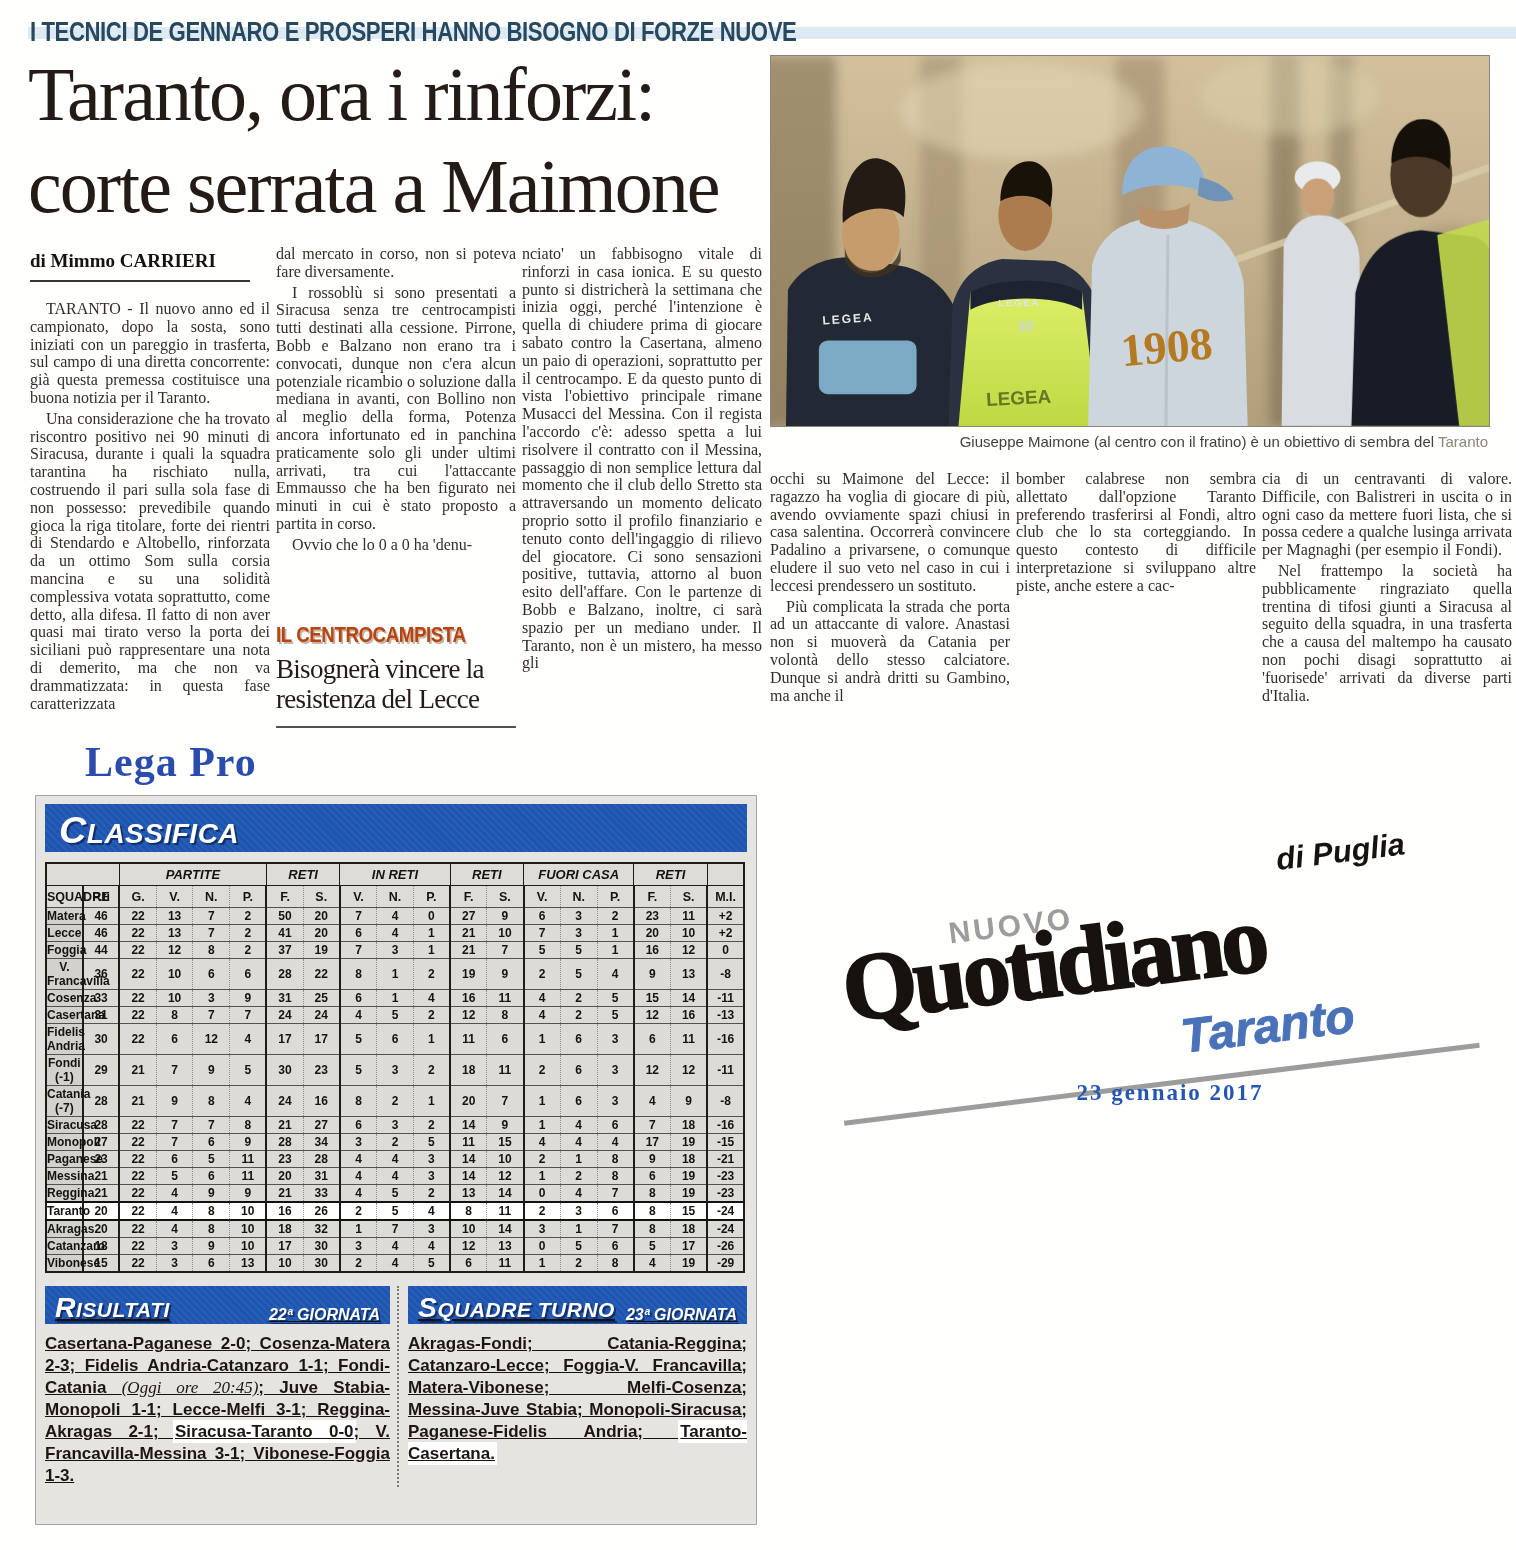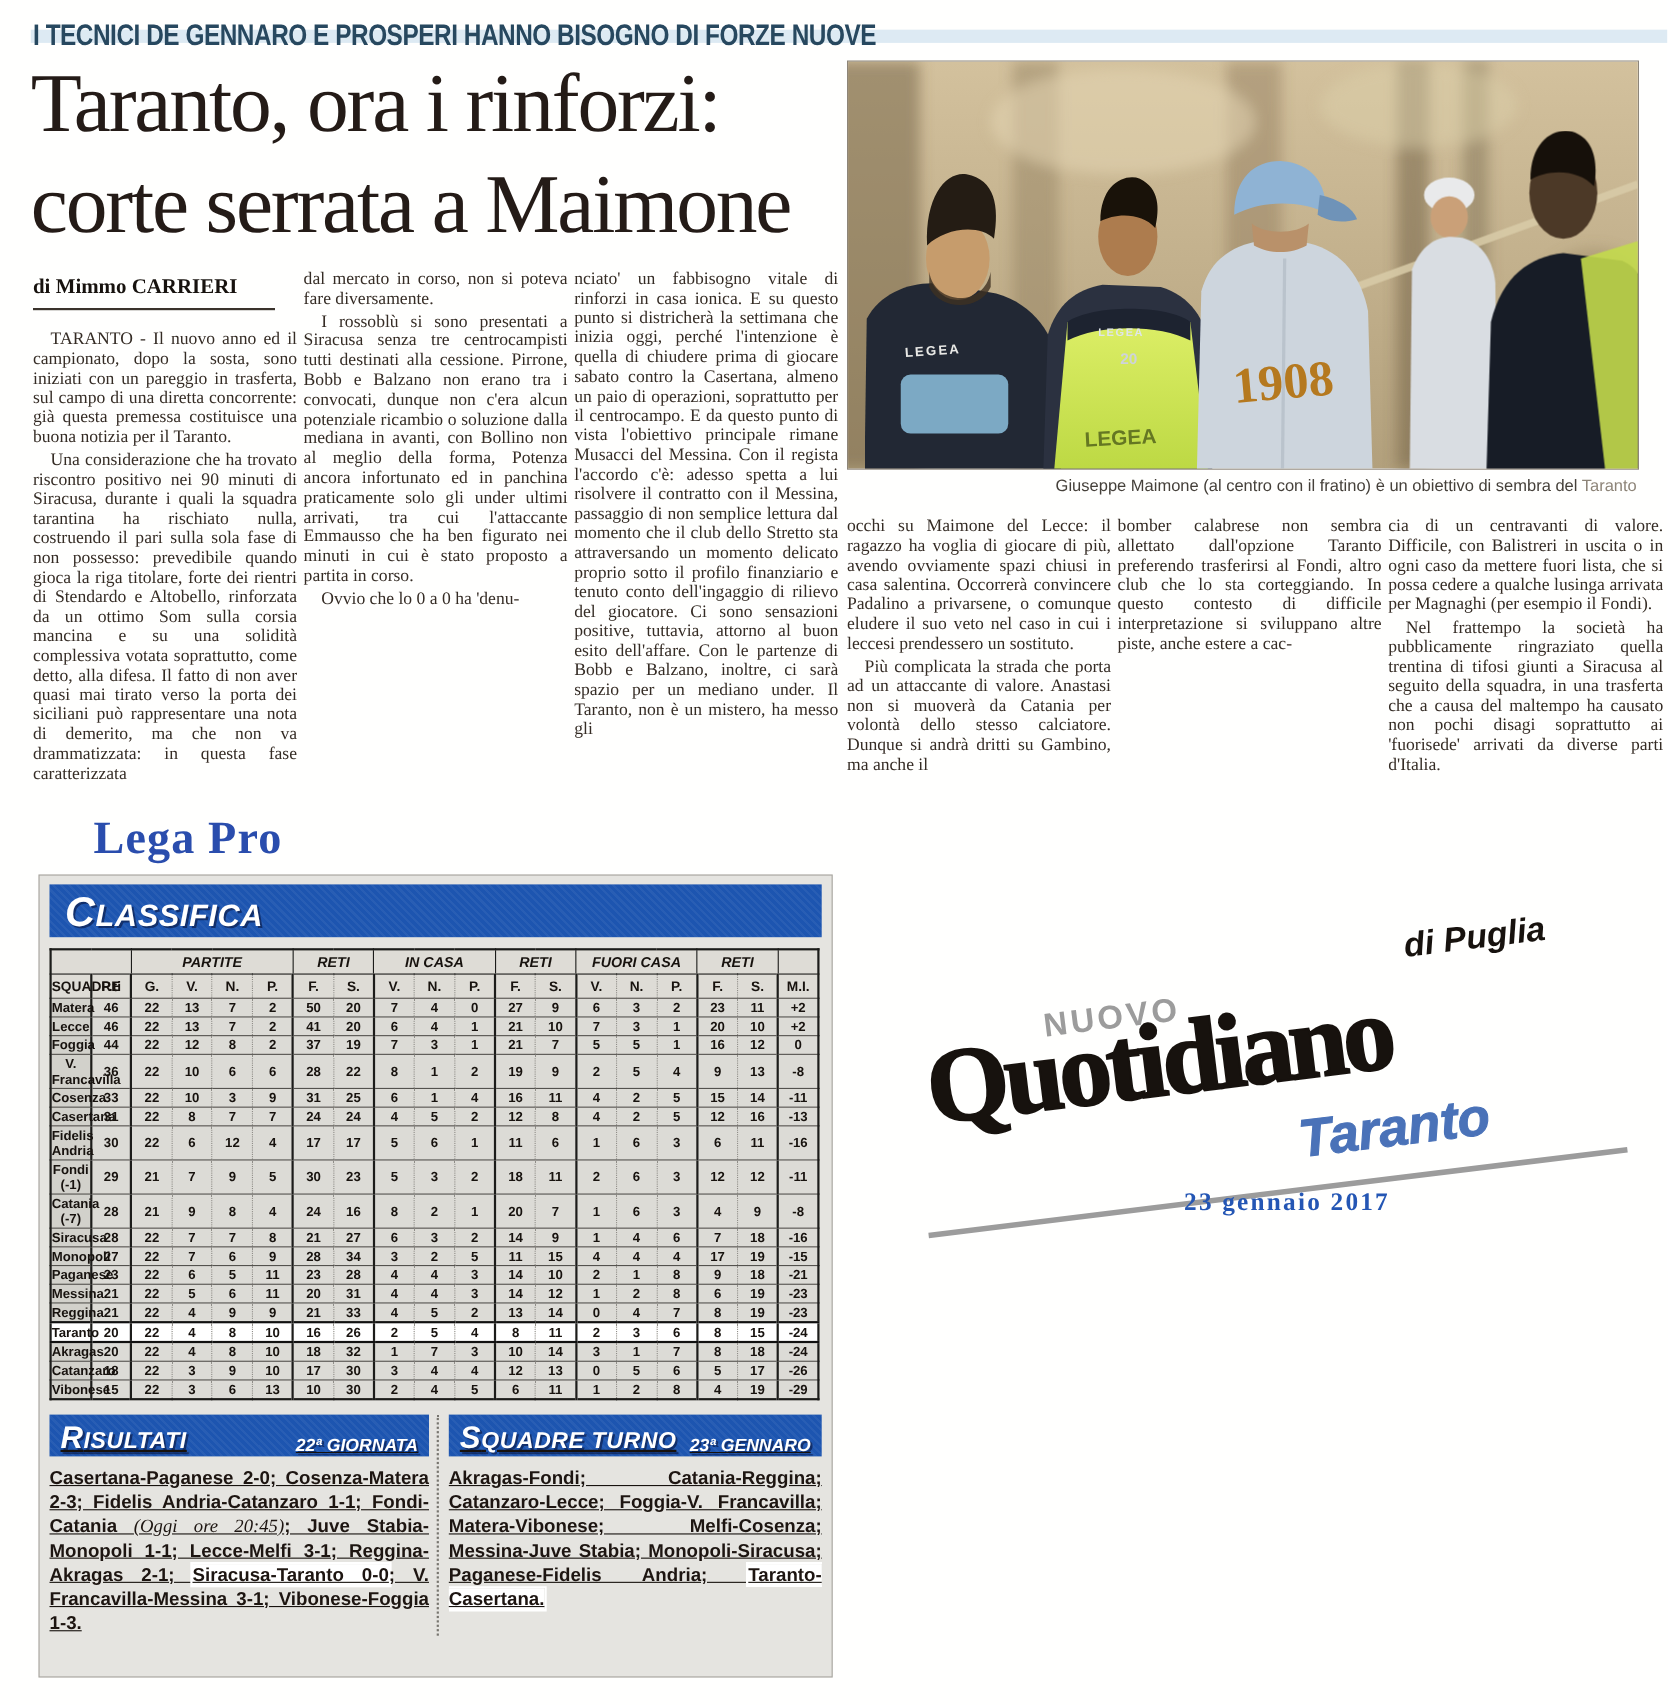--- a/index.html
+++ b/index.html
@@ -205,36 +205,41 @@
       <p class="par">Più complicata la strada che porta ad un attaccante di valore. Anastasi non si muoverà da Catania per volontà dello stesso calciatore. Dunque si andrà dritti su Gambino, ma anche il</p>
     </div>
   <div class="col c5">
       <p class="par noind">bomber calabrese non sembra allettato dall'opzione Taranto preferendo trasferirsi al Fondi, altro club che lo sta corteggiando. In questo contesto di difficile interpretazione si sviluppano altre piste, anche estere a cac-</p>
     </div>
   <div class="col c6">
       <p class="par noind">cia di un centravanti di valore. Difficile, con Balistreri in uscita o in ogni caso da mettere fuori lista, che si possa cedere a qualche lusinga arrivata per Magnaghi (per esempio il Fondi).</p>
       <p class="par">Nel frattempo la società ha pubblicamente ringraziato quella trentina di tifosi giunti a Siracusa al seguito della squadra, in una trasferta che a causa del maltempo ha causato non pochi disagi soprattutto ai 'fuorisede' arrivati da diverse parti d'Italia.</p>
     </div>
 
+  <div class="subhead sh1">
+    <div class="sh-label">IL CENTROCAMPISTA</div>
+    <div class="sh-title">Bisognerà vincere la resistenza del Lecce</div>
+    <div class="sh-rule"></div>
+  </div>
 
   <div class="legapro">Lega Pro</div>
 
   <div class="panel">
     <div class="blue-banner banner-main">
       <div class="banner-label">CLASSIFICA</div>
       <div></div>
     </div>
 
     <table class="standings">
       <thead id="standings-head">
           <tr class="group-row">
             <th colspan="2"></th>
             <th colspan="4">PARTITE</th>
             <th colspan="2">RETI</th>
-            <th colspan="3">IN CASA</th>
+            <th colspan="3">IN RETI</th>
             <th colspan="2">RETI</th>
             <th colspan="3">FUORI CASA</th>
             <th colspan="2">RETI</th>
             <th colspan="1"></th>
           </tr>
           <tr class="cols-row">
             <th class="team">SQUADRE</th>
             <th class="pti sl">P.ti</th>
             <th class="num sl">G.</th>
             <th class="num dl">V.</th>
@@ -641,21 +646,21 @@
       <div class="res-col left">
         <div class="blue-banner banner-small">
           <div class="banner-label">RISULTATI</div>
           <div class="banner-right">22ª GIORNATA</div>
         </div>
         <div class="res-text"><span class="sb">Casertana-Paganese 2-0; Cosenza-Matera 2-3; Fidelis Andria-Catanzaro 1-1; Fondi-Catania </span><span class="si">(Oggi ore 20:45)</span><span class="sb">; Juve Stabia-Monopoli 1-1; Lecce-Melfi 3-1; Reggina-Akragas 2-1; </span><span class="sb shl">Siracusa-Taranto 0-0</span><span class="sb">; V. Francavilla-Messina 3-1; Vibonese-Foggia 1-3.</span></div>
       </div>
       <div class="res-col right">
         <div class="blue-banner banner-small">
           <div class="banner-label">SQUADRE TURNO</div>
-          <div class="banner-right">23ª GENNARO</div>
+          <div class="banner-right">23ª GIORNATA</div>
         </div>
         <div class="res-text"><span class="sb">Akragas-Fondi; Catania-Reggina; Catanzaro-Lecce; Foggia-V. Francavilla; Matera-Vibonese; Melfi-Cosenza; Messina-Juve Stabia; Monopoli-Siracusa; Paganese-Fidelis Andria; </span><span class="sb shl">Taranto-Casertana.</span></div>
       </div>
     </div>
 
   </div>
 
   <div class="masthead">
     <div class="mh-nuovo">NUOVO</div>
     <div class="mh-quotidiano">Quotidiano</div>

